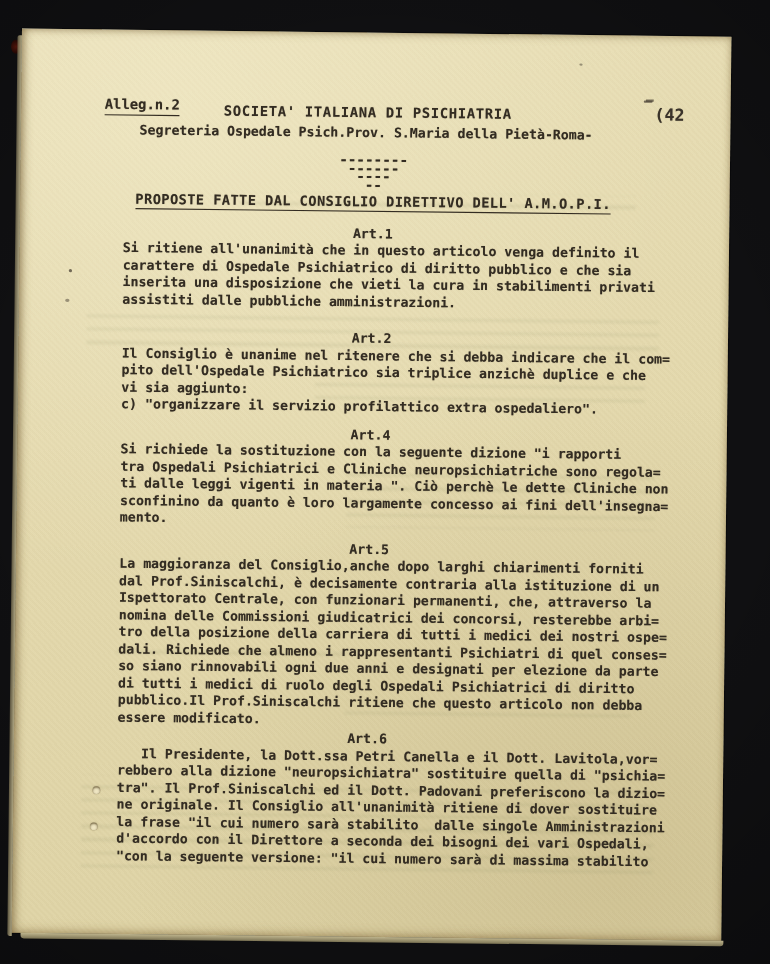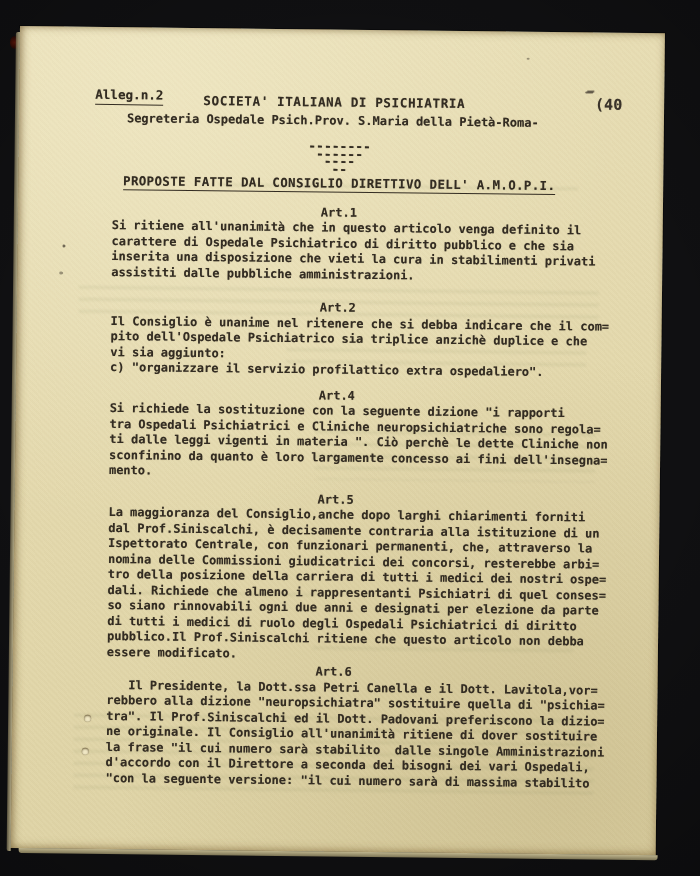--- a/index.html
+++ b/index.html
@@ -99,21 +99,21 @@
   <div class="content">
 
     <div class="hdr-row1">
       <span class="alleg">Alleg.n.2</span>
       <span class="org">SOCIETA' ITALIANA DI PSICHIATRIA</span>
     </div>
 
     <div class="hdr-row2">Segreteria Ospedale Psich.Prov. S.Maria della Pietà-Roma-</div>
 
     <div class="pagenum-tick"></div>
-    <div class="pagenum">(40</div>
+    <div class="pagenum">(42</div>
 
     <div class="center sep">
       <span>--------</span>
       <span>------</span>
       <span>----</span>
       <span>--</span>
     </div>
 
     <div class="center title-wrap">
       <span class="doc-title">PROPOSTE FATTE DAL CONSIGLIO DIRETTIVO DELL' A.M.O.P.I.</span>

